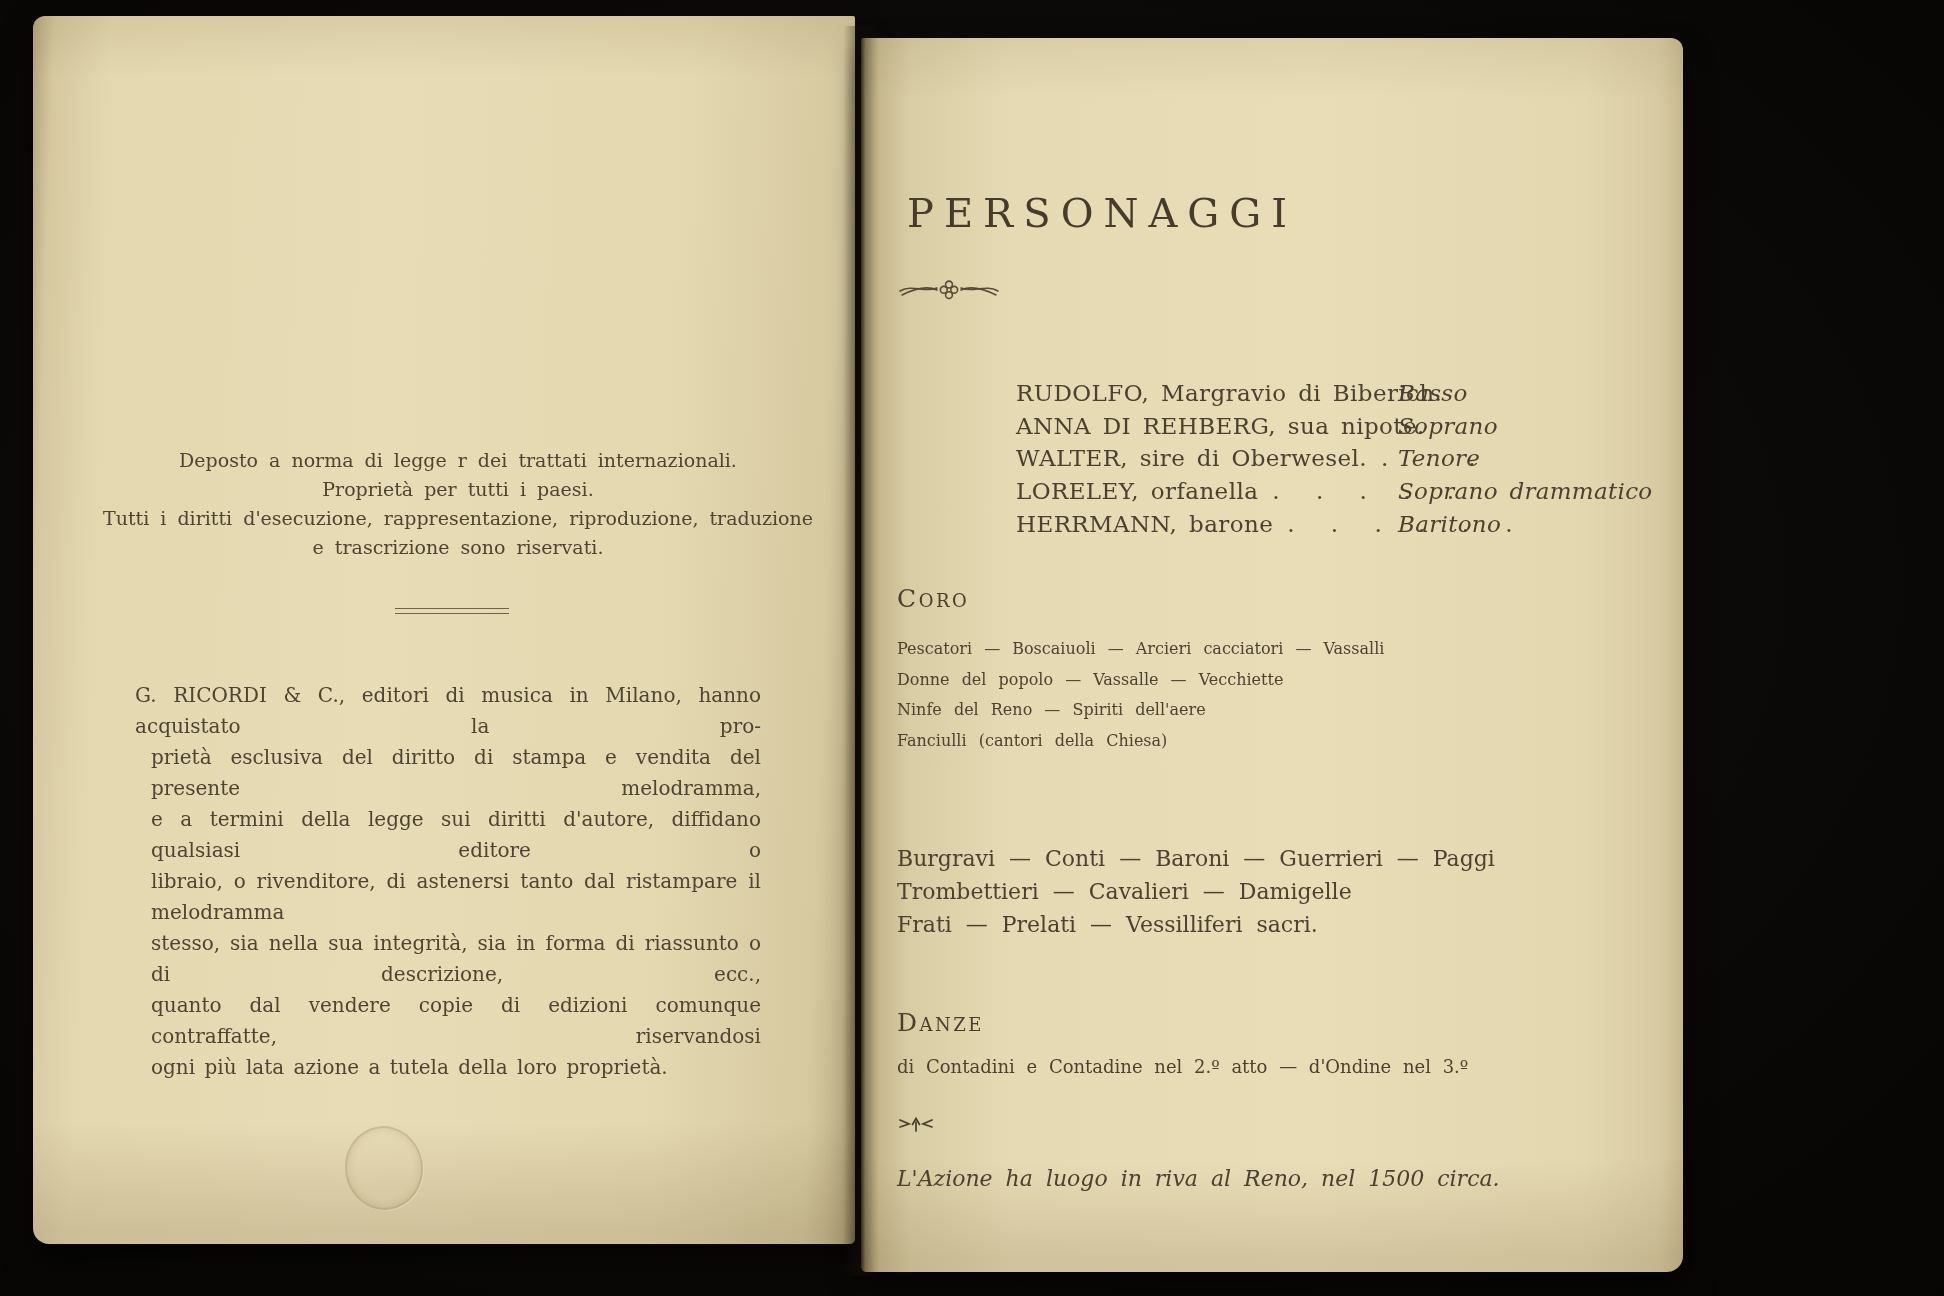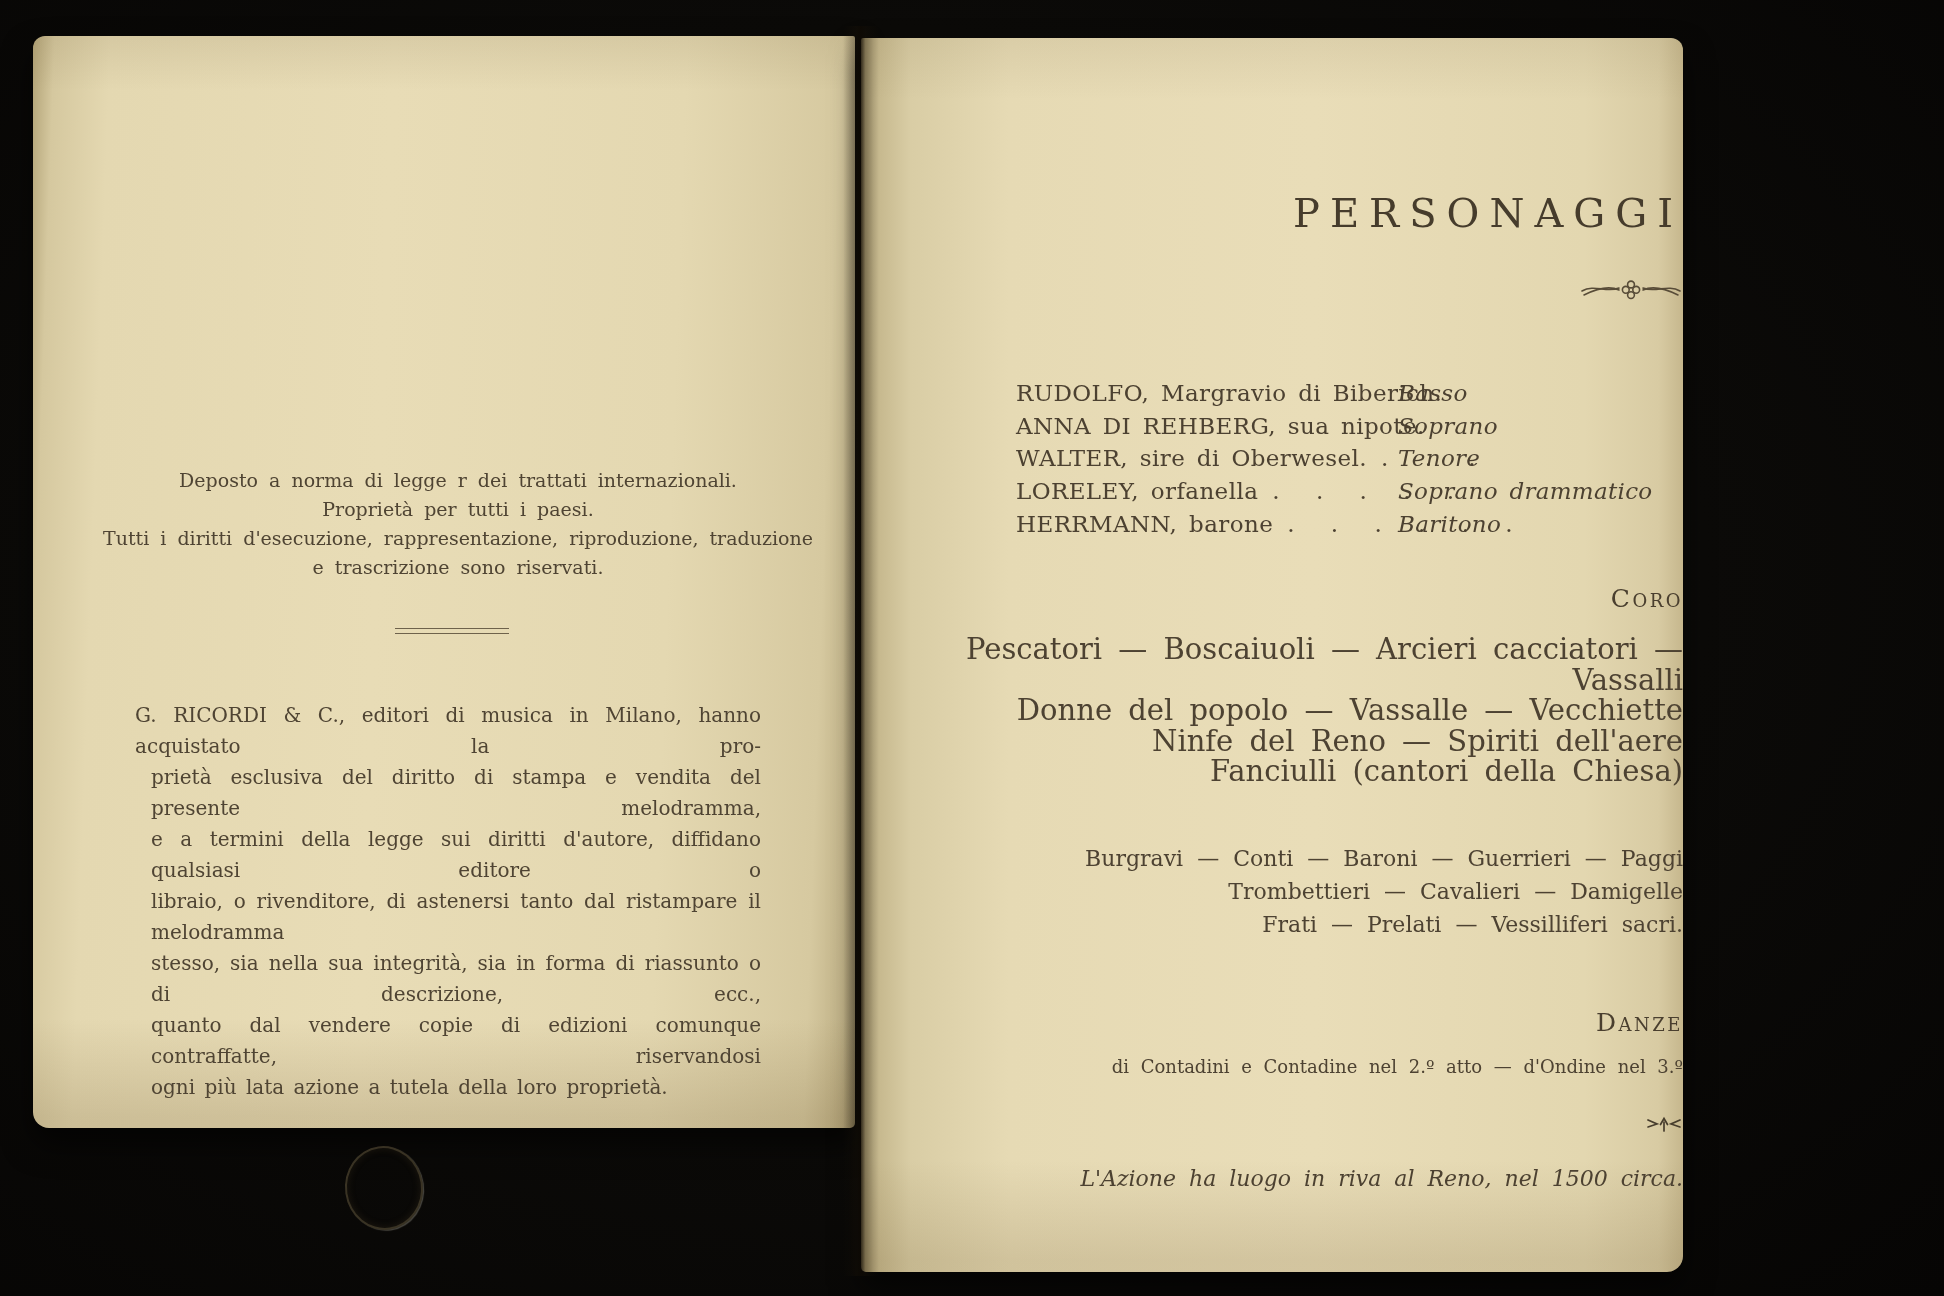--- a/index.html
+++ b/index.html
@@ -3,21 +3,21 @@
 <meta charset="utf-8">
 <style>
   html,body{margin:0;padding:0;background:#070605;}
   .scene{
     position:relative;width:1944px;height:1296px;overflow:hidden;
     background:radial-gradient(ellipse at 45% 45%, #12100c 0%, #0b0a08 55%, #060504 100%);
     font-family:"DejaVu Serif","Liberation Serif",serif;
   }
   .page{position:absolute;box-shadow:0 16px 30px rgba(0,0,0,0.6);}
   .page-left{
-    left:33px;top:36px;width:822px;height:1092px;
+    left:33px;top:16px;width:822px;height:1228px;
     border-radius:12px 2px 5px 16px;
     background:
       linear-gradient(180deg, rgba(110,92,55,0.12) 0%, rgba(0,0,0,0) 5%, rgba(0,0,0,0) 90%, rgba(110,88,48,0.20) 99%),
       linear-gradient(92deg, #b3a478 0%, #d5c89f 2.5%, #e4d8b1 9%, #e8dcb6 42%, #e4d8b1 76%, #d6c9a0 94%, #b7a87d 100%);
   }
   .page-right{
     left:861px;top:38px;width:822px;height:1234px;
     border-radius:2px 12px 16px 5px;
     background:
       linear-gradient(180deg, rgba(110,92,55,0.10) 0%, rgba(0,0,0,0) 5%, rgba(0,0,0,0) 91%, rgba(110,88,48,0.18) 99%),
@@ -37,30 +37,30 @@
          color:#4f4433;word-spacing:3px;}
   .publisher .pline{text-align:justify;text-align-last:justify;padding-left:16px;}
   .publisher .pline.first{padding-left:0;}
   .publisher .pline.last{text-align-last:left;}
   .stamp{position:absolute;left:312px;top:1110px;width:74px;height:80px;border-radius:50%;
          border:2px solid rgba(150,132,92,0.35);
          box-shadow:inset 0 0 8px rgba(120,100,60,0.18), 1px 1px 1px rgba(255,250,230,0.25);
          transform:rotate(-8deg);}
 
   
-  .rp-block{position:absolute;left:46px;width:776px;text-align:right;color:#4d4232;}
+  .rp-block{position:absolute;left:36px;width:776px;text-align:left;color:#4d4232;}
   .title{top:152px;font-size:40px;letter-spacing:10px;text-indent:10px;color:#463c2c;}
   .flourish{top:238px;}
   .cast{position:absolute;left:124px;top:342px;width:660px;color:#4c4131;margin-left:31px;}
   .cast-row{position:relative;height:32.7px;font-size:23px;letter-spacing:0.4px;word-spacing:4px;white-space:nowrap;}
   .cast-dots{margin-left:14px;letter-spacing:8px;word-spacing:13px;}
   .cast-voice{position:absolute;left:382px;top:0;font-style:italic;letter-spacing:0.3px;}
   .heading{font-variant:small-caps;font-size:25px;letter-spacing:2.5px;color:#4a3f2f;}
   .h-coro{top:546px;}
-  .coro-lines{top:596px;font-size:29px;line-height:30.6px;word-spacing:7px;}
+  .coro-lines{top:596px;font-size:16px;line-height:30.6px;word-spacing:7px;}
   .h-comparse{top:756px;}
   .comparse-lines{top:804px;font-size:22px;line-height:33px;word-spacing:7px;}
   .h-danze{top:970px;}
   .danze-line{top:1018px;font-size:18px;word-spacing:6px;}
   .footer-mark{top:1076px;}
   .setting{top:1128px;font-size:22px;font-style:italic;word-spacing:6px;color:#4c4131;}
   svg.orn{display:inline-block;}
 </style>
 </head>
 <body>

